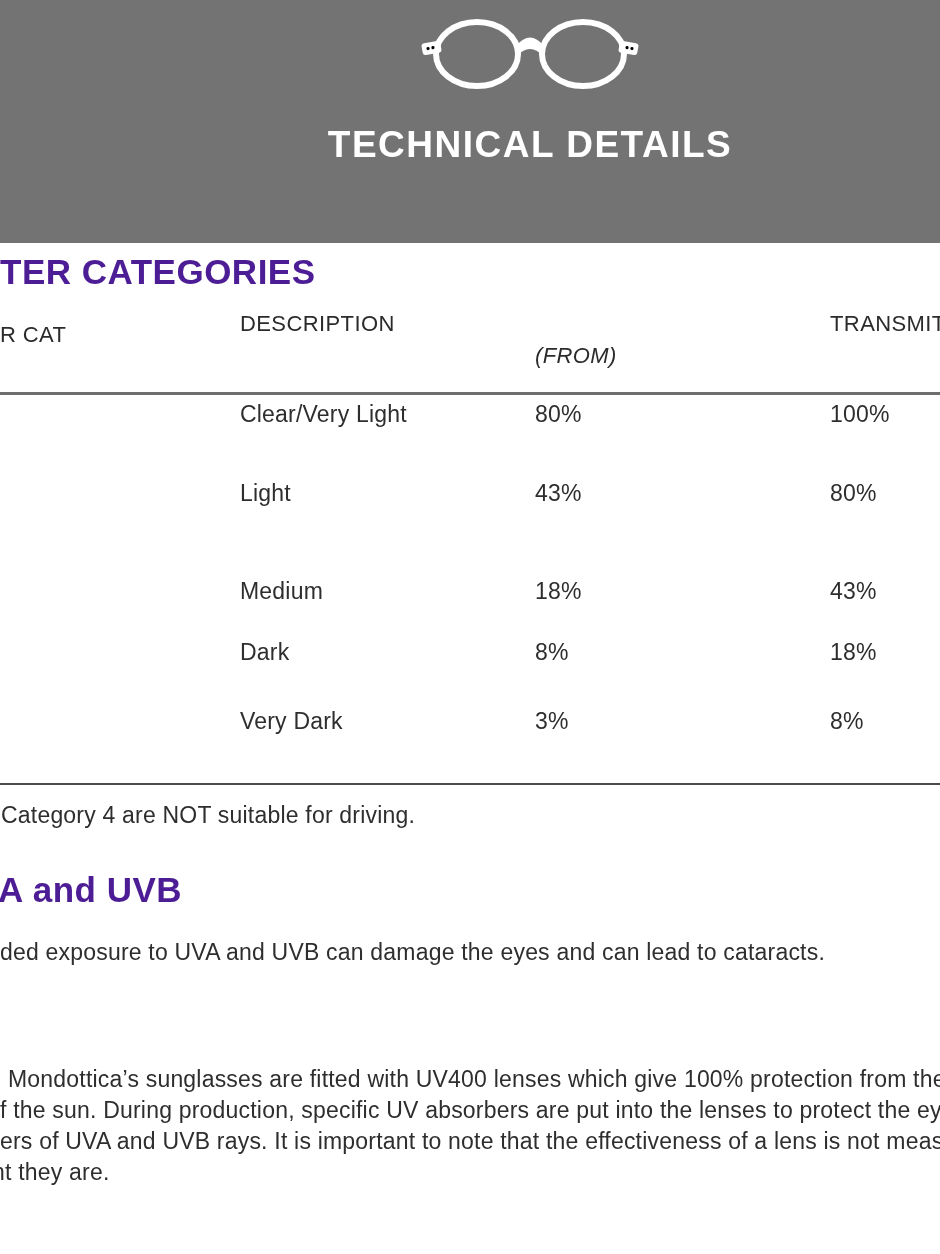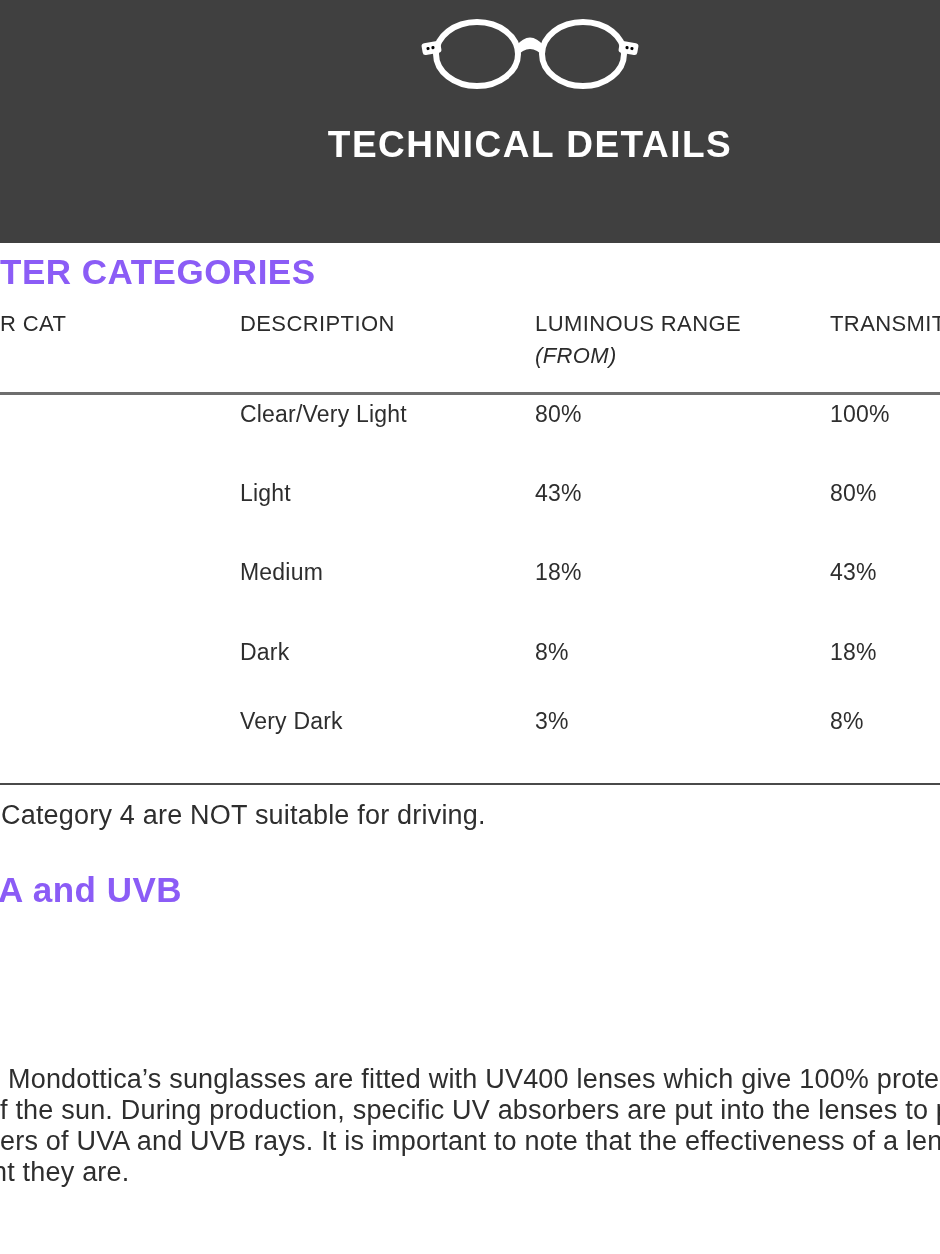--- a/index.html
+++ b/index.html
@@ -1,40 +1,40 @@
 <!DOCTYPE html>
 <html><head>
 <meta charset="utf-8">
 <style>
   html,body{margin:0;padding:0;background:#ffffff;}
   .page{
     position:relative;width:940px;height:1254px;overflow:hidden;background:#ffffff;
     font-family:"Liberation Sans",sans-serif;color:#2e2e2e;
   }
   
-  .banner{position:absolute;left:0;top:0;width:940px;height:243px;background:#404040;}
+  .banner{position:absolute;left:0;top:0;width:940px;height:243px;background:#737373;}
   .glasses{position:absolute;left:420px;top:14px;width:220px;height:76px;}
   .banner-title{
     position:absolute;left:530px;top:124px;transform:translateX(-50%);
     color:#ffffff;font-size:37px;font-weight:600;letter-spacing:1.5px;white-space:nowrap;
   }
   
-  .h-big{position:absolute;font-size:35px;font-weight:700;color:#8b5cf6;letter-spacing:0.5px;white-space:nowrap;}
+  .h-big{position:absolute;font-size:35px;font-weight:700;color:#4c1d95;letter-spacing:0.5px;white-space:nowrap;}
   #filter-heading{left:0px;top:252px;}
   #uv-heading{left:-2px;top:870px;}
   
   .th{position:absolute;font-size:22px;color:#2b2b2b;letter-spacing:0.4px;white-space:nowrap;}
   .col1{left:0px;}  .col2{left:240px;}  .col3{left:535px;}  .col4{left:830px;}
   .rule{position:absolute;left:0;width:940px;}
   #rule-top{top:392px;height:3px;background:#6e6e6e;}
   #rule-bottom{top:783px;height:2px;background:#4a4a4a;}
   .td{position:absolute;font-size:23px;color:#2e2e2e;letter-spacing:0.2px;white-space:nowrap;}
-  .r0{top:401px;} .r1{top:480px;} .r2{top:559px;} .r3{top:639px;text-align:center;} .r4{top:708px;}
+  .r0{top:401px;} .r1{top:480px;} .r2{top:578px;} .r3{top:639px;text-align:center;} .r4{top:708px;}
   
-  .body-line{font-size:27px;line-height:31px;color:#2e2e2e;letter-spacing:0.2px;white-space:nowrap;}
+  .body-line{font-size:23px;line-height:31px;color:#2e2e2e;letter-spacing:0.2px;white-space:nowrap;}
   #note{position:absolute;left:1px;top:800px;}
   #para1{position:absolute;left:0px;top:937px;}
   #para2{position:absolute;left:0px;top:1064px;}
   .indent8{margin-left:8px;}
   .shift-left{margin-left:-8px;}
 </style>
 </head>
 <body>
 
 <div class="page">
@@ -53,23 +53,22 @@
         <rect x="199" y="28" width="19" height="12" rx="3" fill="#ffffff"></rect>
         <circle cx="207" cy="34" r="1.6" fill="#000000"></circle>
         <circle cx="212" cy="34" r="1.6" fill="#000000"></circle>
       </g>
     </svg>
     <div class="banner-title">TECHNICAL DETAILS</div>
   </div>
 
   <div class="h-big" id="filter-heading">TER CATEGORIES</div>
 
-  <div class="th col1" style="top:311px;">R CAT</div>
+  <div class="th col1" style="top:322px;">R CAT</div>
   <div class="th col2" style="top:311px;">DESCRIPTION</div>
-  <div class="th col3" style="top:311px;">LUMINOUS RANGE</div>
   <div class="th col3" style="top:343px;font-style:italic;">(FROM)</div>
   <div class="th col4" style="top:311px;">TRANSMIT</div>
 
   <div class="rule" id="rule-top"></div>
 
   <div class="td col2 r0">Clear/Very Light</div>
   <div class="td col3 r0">80%</div>
   <div class="td col4 r0">100%</div>
 
   <div class="td col2 r1">Light</div>
@@ -88,20 +87,21 @@
   <div class="td col3 r4">3%</div>
   <div class="td col4 r4">8%</div>
 
   <div class="rule" id="rule-bottom"></div>
 
   <div class="body-line" id="note">Category 4 are NOT suitable for driving.</div>
 
   <div class="h-big" id="uv-heading">A and UVB</div>
 
   <div id="para1">
+    <div class="body-line">ded exposure to UVA and UVB can damage the eyes and can lead to cataracts.</div>
   </div>
 
   <div id="para2">
     <div class="body-line indent8">Mondottica’s sunglasses are fitted with UV400 lenses which give 100% protection from the n</div>
     <div class="body-line">f the sun. During production, specific UV absorbers are put into the lenses to protect the eyes</div>
     <div class="body-line">ers of UVA and UVB rays. It is important to note that the effectiveness of a lens is not measured</div>
     <div class="body-line shift-left">nt they are.</div>
   </div>
 
 </div>

